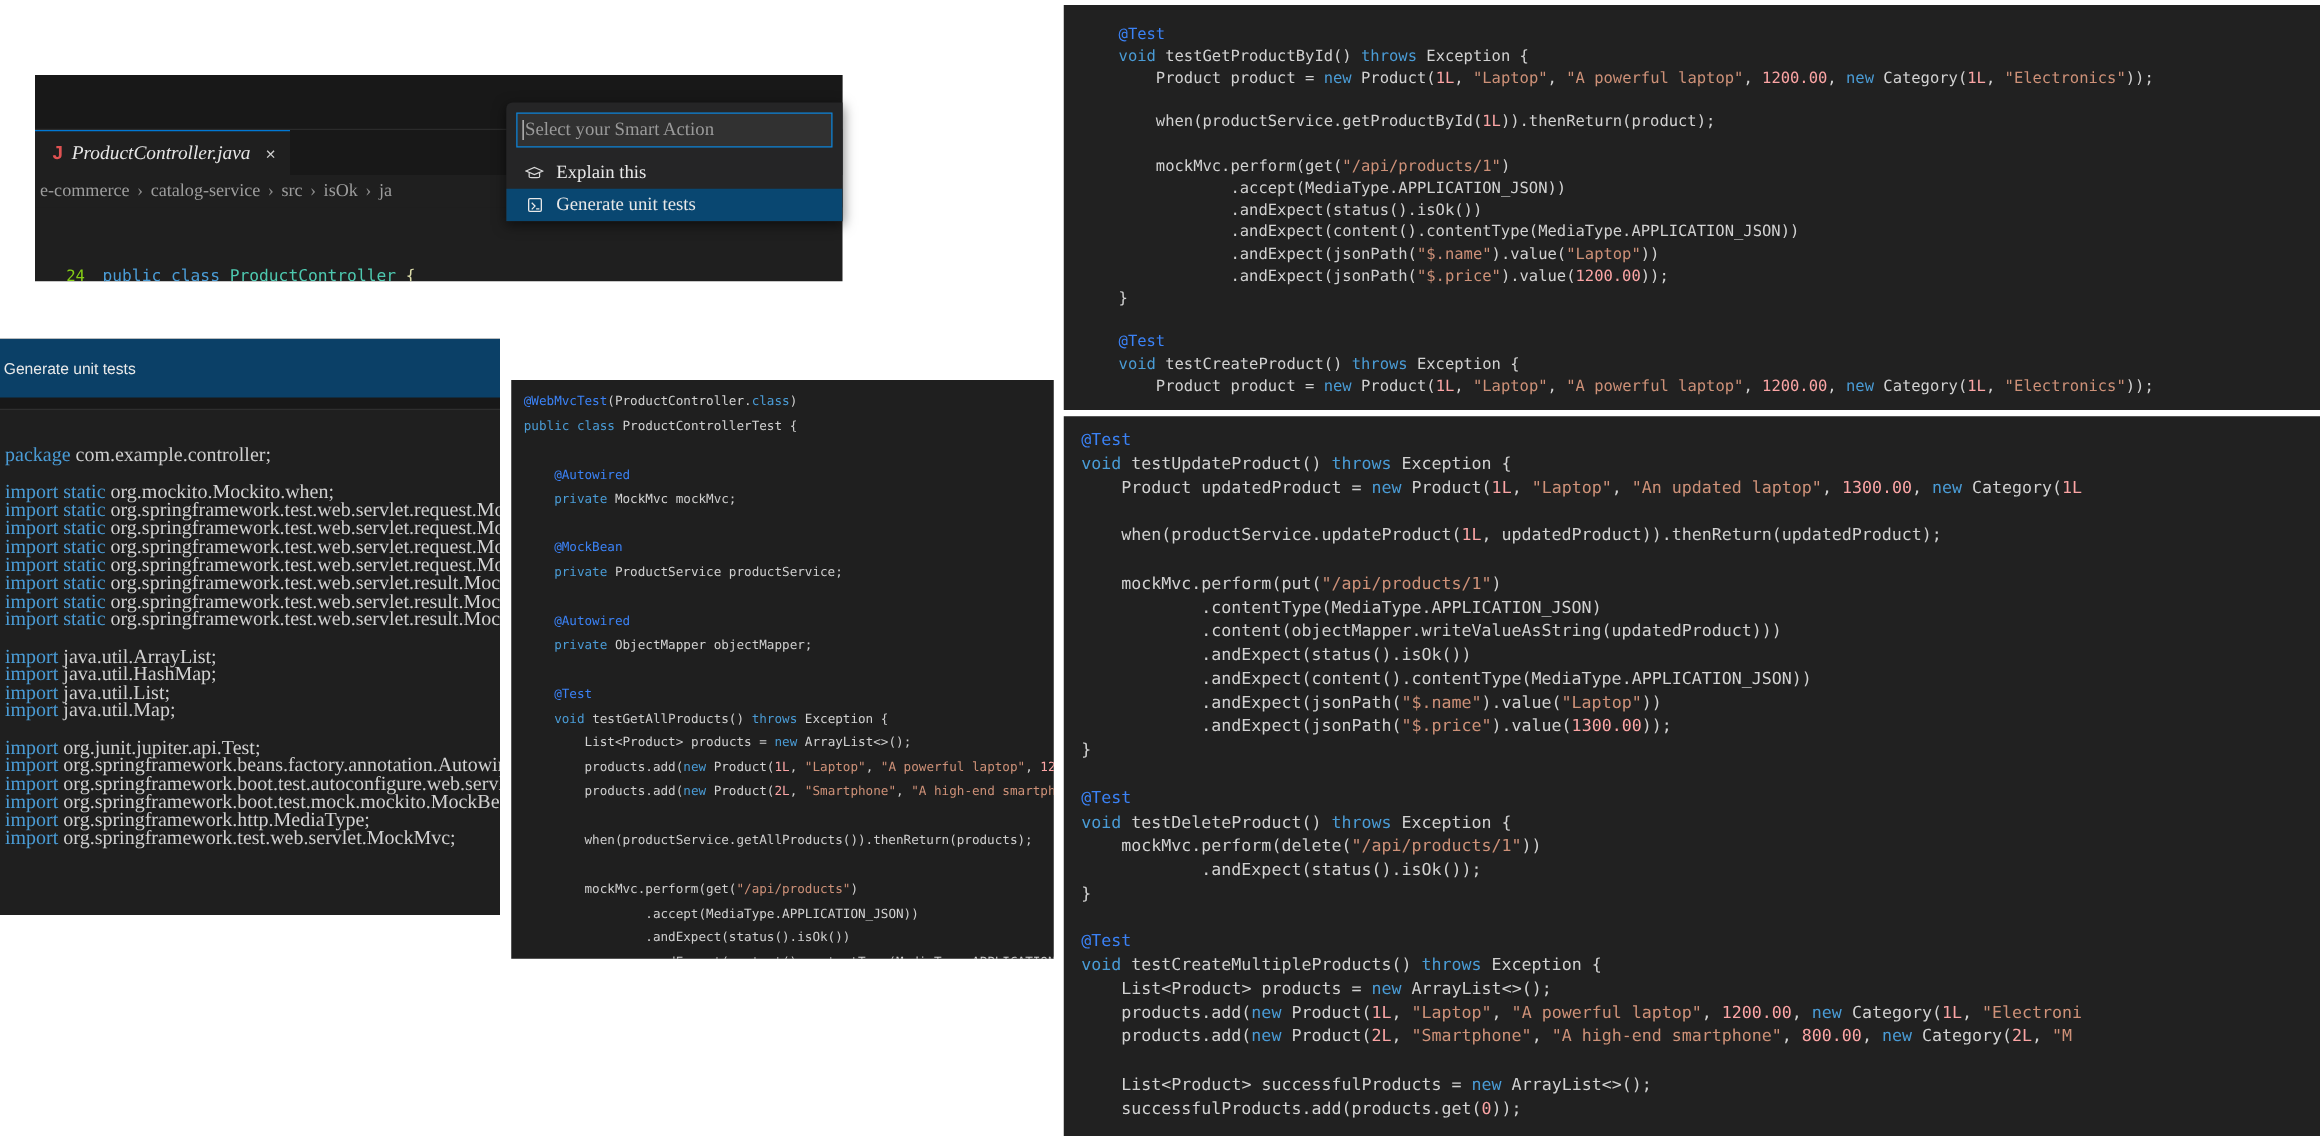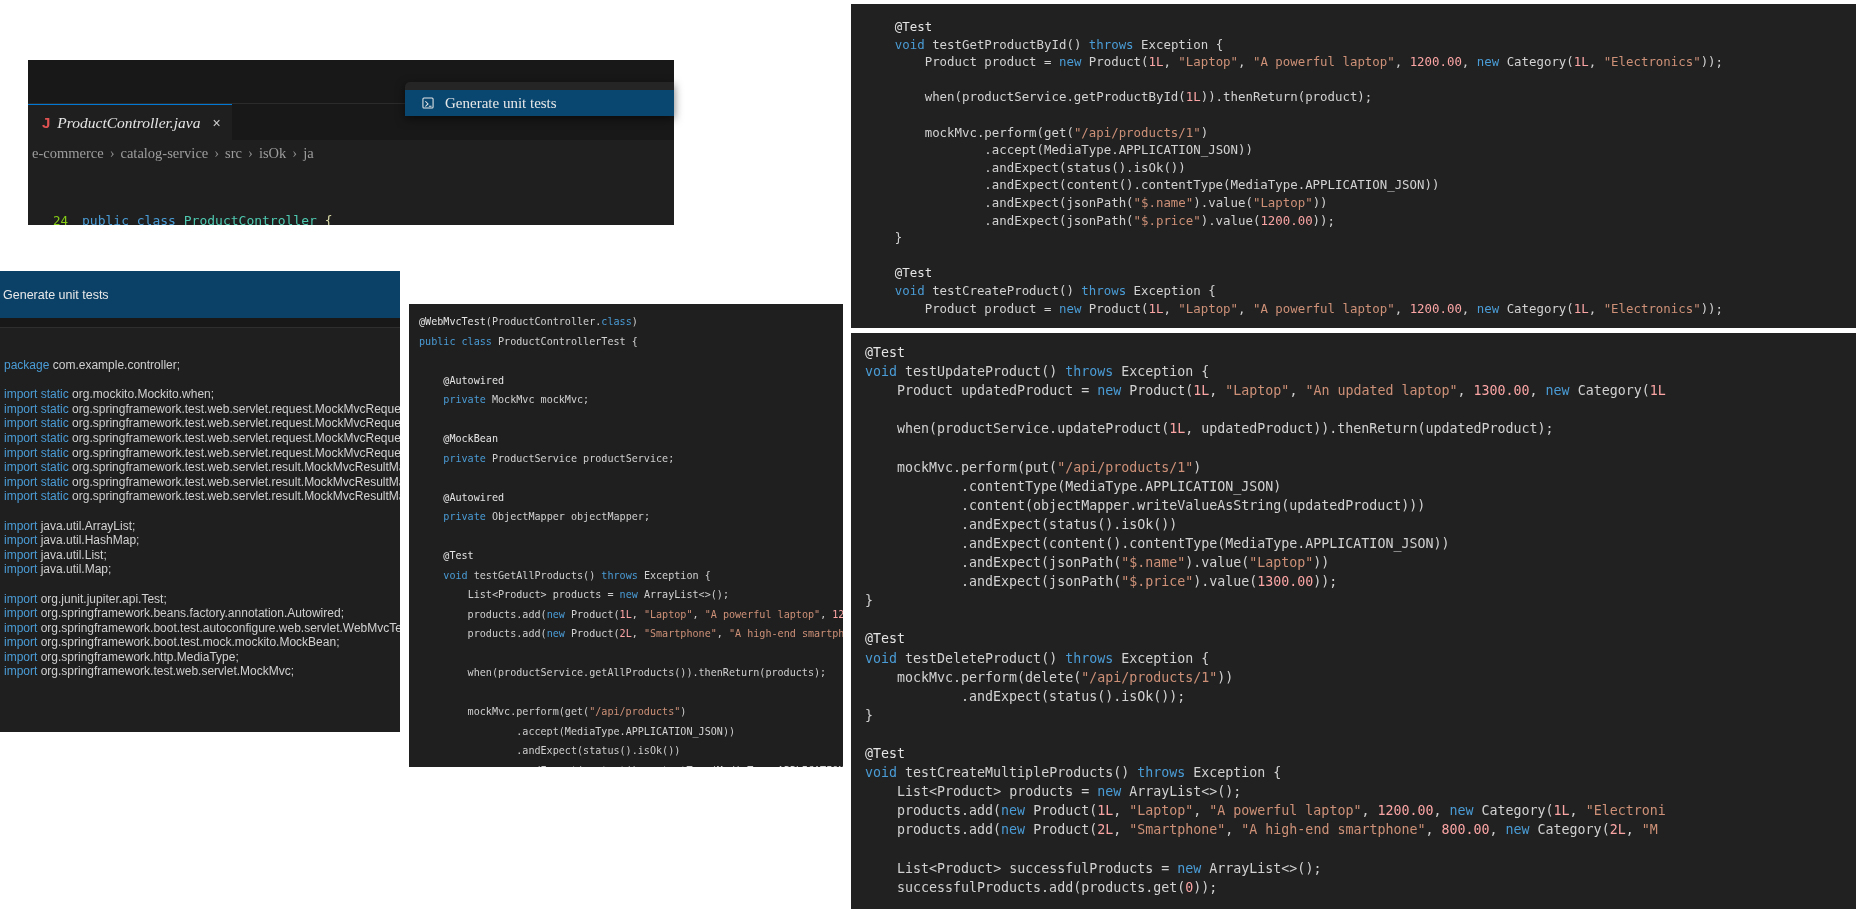--- a/index.html
+++ b/index.html
@@ -183,22 +183,22 @@
     height: 1px;
     background: #2e2e2e;
     margin-top: 9px;
   }
   .chat-body {
     background: #1f1f1f;
     height: 100%;
     padding-top: 30px;
   }
   .chat-code {
-    font-family: Liberation Sans, sans-serif;
-    font-size: 12px;
+    font-family: Liberation Serif, serif;
+    font-size: 16px;
     line-height: 14.6px;
     white-space: pre;
     color: #cfcfcf;
     padding-left: 4px;
   }
 
   
   .mid-panel {
     position: absolute;
     left: 409px;
@@ -254,21 +254,21 @@
   .br-code {
     font-family: "DejaVu Sans Mono", monospace;
     font-size: 13.3px;
     line-height: 19.1px;
     white-space: pre;
     color: #d2d2d2;
   }
 
   
   .k  { color: #4a9cd6; }  
-  .a  { color: #e5e5e5; }  
+  .a  { color: #3b82f6; }  
   .s  { color: #ce9178; }  
   .n  { color: #fca5a5; }  
   .t  { color: #4ec9b0; }  
   .y  { color: #dcdcaa; }  
   .p  { color: #d2d2d2; }  
 </style>
 </head>
 <body>
 
 <div id="root">
@@ -297,22 +297,35 @@
       <span>ja</span>
     </div>
 
     <div class="ide-code">
       <div><span class="ln">24</span><span><span class="k">public</span> <span class="k">class</span> <span class="t">ProductController</span> <span class="y">{</span></span></div>
       
     </div>
   </div>
 
   <div class="smart-action">
-
-
+    <div class="sa-input">
+      <span class="sa-caret"></span>
+      <span class="sa-placeholder">Select your Smart Action</span>
+    </div>
+
+
+    <div class="sa-item">
+      <span class="sa-ico">
+        <svg width="15" height="13" viewBox="0 0 18 14" fill="none" stroke="#d8d8d8" stroke-width="1.2">
+          <path d="M1 5 L9 1.6 L17 5 L9 8.4 Z"></path>
+          <path d="M4 6.4 L4 10.4 C4 11.6 14 11.6 14 10.4 L14 6.4"></path>
+        </svg>
+      </span>
+      <span>Explain this</span>
+    </div>
 
     <div class="sa-item selected">
       <span class="sa-ico">
         <svg width="14" height="14" viewBox="0 0 16 16" fill="none" stroke="#e8e8e8" stroke-width="1.2">
           <rect x="2.2" y="2.2" width="11.6" height="11.6" rx="1.2"></rect>
           <path d="M5 6 L8 9 L5 12"></path>
           <path d="M9 11.6 L12 11.6"></path>
         </svg>
       </span>
       <span>Generate unit tests</span>

